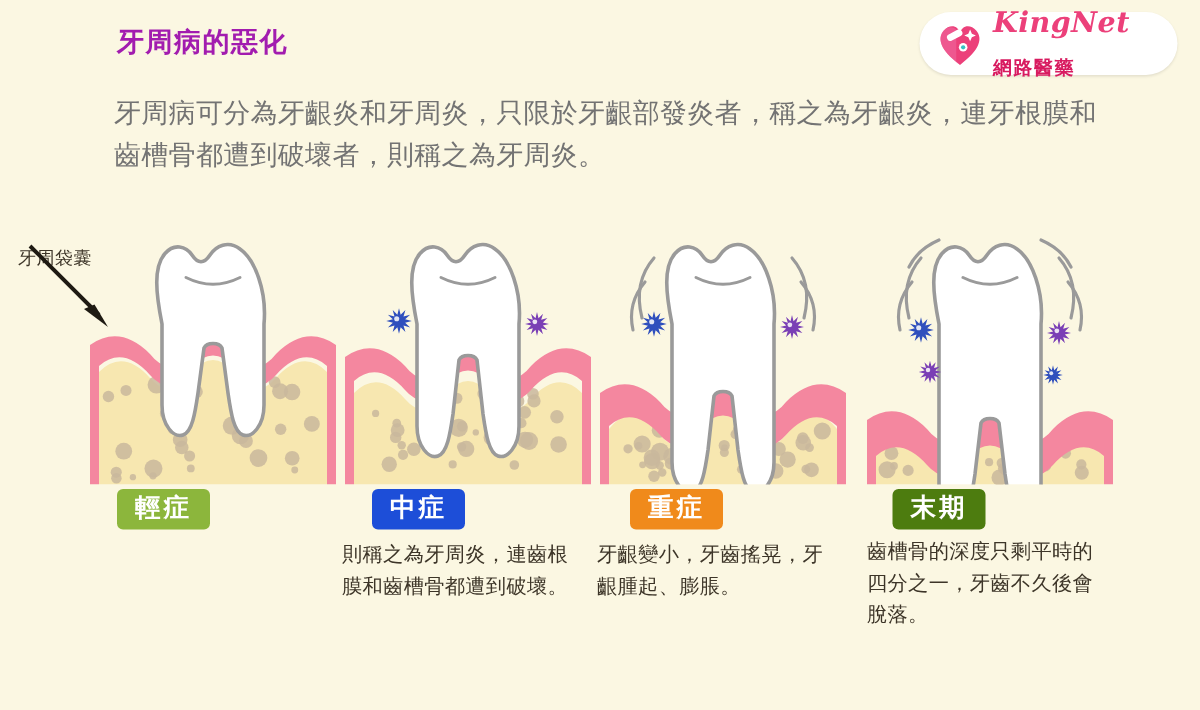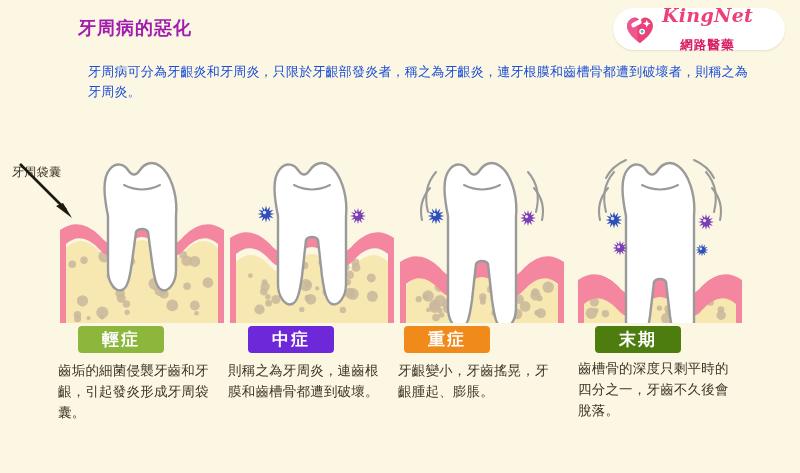--- a/index.html
+++ b/index.html
@@ -13,56 +13,56 @@
   #page{position:relative;width:800px;height:473px;background:#fbf7e2;}
 
   
   .logo-pill{
     position:absolute;left:613px;top:8px;width:172px;height:42px;
     background:#ffffff;border-radius:21px;
     box-shadow:0 1px 2px rgba(0,0,0,.10);
     display:flex;align-items:center;padding-left:10px;box-sizing:border-box;
   }
   .logo-heart{width:34px;height:32px;flex:0 0 34px;position:relative;}
-  .logo-text{margin-left:5px;line-height:1;text-align:center;}
+  .logo-text{margin-left:5px;line-height:1;}
   .logo-main{
     font-family:"DejaVu Serif","Liberation Serif",serif;
     font-style:italic;font-weight:bold;font-size:19px;color:#ec407a;
     letter-spacing:.3px;
   }
   .logo-sub{
     font-size:12.5px;color:#d81b60;letter-spacing:1.2px;margin-top:14px;
     font-weight:bold;
   }
 
   
   .title{
     position:absolute;left:78px;top:16px;
     font-size:18px;font-weight:bold;color:#a21caf;letter-spacing:1px;
     white-space:nowrap;
   }
   .intro{
-    position:absolute;left:88px;top:62px;width:660px;
-    font-size:13px;color:#1d4ed8;line-height:1.55;letter-spacing:.2px;
+    position:absolute;left:76px;top:62px;width:660px;
+    font-size:18px;color:#737373;line-height:1.55;letter-spacing:.2px;
   }
 
   
   .anno-label{
     position:absolute;left:12px;top:148px;
     font-size:12px;color:#3d3528;white-space:nowrap;letter-spacing:.3px;margin-top:16px;
   }
   .anno-arrow{position:absolute;left:16px;top:160px;width:72px;height:64px;}
 
   
   .stage{position:absolute;top:138px;width:180px;height:330px;}
   .stage-art{position:absolute;left:0;top:0;width:180px;height:185px;}
   .badge{
     position:absolute;top:188px;height:27px;line-height:27px;
     border-radius:4px;color:#ffffff;font-size:17px;font-weight:bold;
-    text-align:center;padding:0 24px;letter-spacing:2px;white-space:nowrap;
+    text-align:center;padding:0 12px;letter-spacing:2px;white-space:nowrap;
   }
   .caption{
     position:absolute;top:222px;width:155px;
     font-size:13.5px;color:#3d3528;line-height:1.55;letter-spacing:.2px;
   }
 </style>
 </head>
 <body>
 
 <div id="page">
@@ -173,21 +173,20 @@
       C104 150 102 138 100 124
       L96 94
       C94 90 86 90 84 94
       L80 124
       C78 138 76 150 70 152
       C64 154 56 146 56 132 Z" fill="#ffffff" stroke="#9a9a9a" stroke-width="2.4" stroke-linejoin="round"></path>
               <path d="M72 47 Q90 56 108 47" fill="none" stroke="#9a9a9a" stroke-width="2" stroke-linecap="round"></path>
             </g>
           </svg></div>
         <div class="badge" style="background: rgb(140, 182, 60); left: 26px;">輕症</div>
-        <div class="caption" style="left: 6px;">齒垢的細菌侵襲牙齒和牙齦，引起發炎形成牙周袋囊。</div>
       </div>
       <div class="stage" style="left: 222px;">
         <div class="stage-art"><svg viewBox="0 0 180 185" width="180" height="185">
             <defs>
               <clipPath id="cl1">
                 <rect x="0" y="0" width="180" height="185"></rect>
               </clipPath>
             </defs>
             <g clip-path="url(#cl1)">
               <path d="M14 185
@@ -264,21 +263,21 @@
       L80 138
       C78 152 76 164 70 166
       C64 168 56 160 56 146 Z" fill="#ffffff" stroke="#9a9a9a" stroke-width="2.4" stroke-linejoin="round"></path>
               <path d="M72 47 Q90 56 108 47" fill="none" stroke="#9a9a9a" stroke-width="2" stroke-linecap="round"></path>
               <polygon points="52.5,76.0 48.1,77.1 51.4,80.3 47.0,79.0 48.3,83.4 45.1,80.1 44.0,84.5 42.9,80.1 39.8,83.4 41.0,79.0 36.6,80.3 39.9,77.1 35.5,76.0 39.9,74.9 36.6,71.8 41.0,73.0 39.8,68.6 42.9,71.9 44.0,67.5 45.1,71.9 48.3,68.6 47.0,73.0 51.4,71.8 48.1,74.9" fill="#2f4fbd"></polygon>
           <circle cx="42.47" cy="74.47" r="1.7000000000000002" fill="#ffffff" opacity=".85"></circle>
               <polygon points="144.0,78.0 139.9,79.0 142.9,82.0 138.8,80.8 140.0,84.9 137.0,81.9 136.0,86.0 135.0,81.9 132.0,84.9 133.2,80.8 129.1,82.0 132.1,79.0 128.0,78.0 132.1,77.0 129.1,74.0 133.2,75.2 132.0,71.1 135.0,74.1 136.0,70.0 137.0,74.1 140.0,71.1 138.8,75.2 142.9,74.0 139.9,77.0" fill="#7a3fb5"></polygon>
           <circle cx="134.56" cy="76.56" r="1.6" fill="#ffffff" opacity=".85"></circle>
             </g>
           </svg></div>
-        <div class="badge" style="background: #6d28d9; left: 26px;">中症</div>
+        <div class="badge" style="background: #1d4ed8; left: 26px;">中症</div>
         <div class="caption" style="left: 6px;">則稱之為牙周炎，連齒根膜和齒槽骨都遭到破壞。</div>
       </div>
       <div class="stage" style="left: 392px;">
         <div class="stage-art"><svg viewBox="0 0 180 185" width="180" height="185">
             <defs>
               <clipPath id="cl2">
                 <rect x="0" y="0" width="180" height="185"></rect>
               </clipPath>
             </defs>
             <g clip-path="url(#cl2)">
@@ -360,21 +359,21 @@
               <path d="M44 34 Q30 50 36 74" fill="none" stroke="#9a9a9a" stroke-width="2.1" stroke-linecap="round"></path>
               <path d="M38 50 Q26 64 30 82" fill="none" stroke="#9a9a9a" stroke-width="2.1" stroke-linecap="round"></path>
               <path d="M136 34 Q150 50 144 74" fill="none" stroke="#9a9a9a" stroke-width="2.1" stroke-linecap="round"></path>
               <path d="M142 50 Q154 64 150 82" fill="none" stroke="#9a9a9a" stroke-width="2.1" stroke-linecap="round"></path>
               <polygon points="52.5,78.0 48.1,79.1 51.4,82.3 47.0,81.0 48.3,85.4 45.1,82.1 44.0,86.5 42.9,82.1 39.8,85.4 41.0,81.0 36.6,82.3 39.9,79.1 35.5,78.0 39.9,76.9 36.6,73.8 41.0,75.0 39.8,70.6 42.9,73.9 44.0,69.5 45.1,73.9 48.3,70.6 47.0,75.0 51.4,73.8 48.1,76.9" fill="#2f4fbd"></polygon>
           <circle cx="42.47" cy="76.47" r="1.7000000000000002" fill="#ffffff" opacity=".85"></circle>
               <polygon points="144.0,80.0 139.9,81.0 142.9,84.0 138.8,82.8 140.0,86.9 137.0,83.9 136.0,88.0 135.0,83.9 132.0,86.9 133.2,82.8 129.1,84.0 132.1,81.0 128.0,80.0 132.1,79.0 129.1,76.0 133.2,77.2 132.0,73.1 135.0,76.1 136.0,72.0 137.0,76.1 140.0,73.1 138.8,77.2 142.9,76.0 139.9,79.0" fill="#7a3fb5"></polygon>
           <circle cx="134.56" cy="78.56" r="1.6" fill="#ffffff" opacity=".85"></circle>
             </g>
           </svg></div>
-        <div class="badge" style="background: rgb(240, 138, 27); left: 12px;">重症</div>
+        <div class="badge" style="background: rgb(240, 138, 27); left: 28px;">重症</div>
         <div class="caption" style="left: 6px;">牙齦變小，牙齒搖晃，牙齦腫起、膨脹。</div>
       </div>
       <div class="stage" style="left: 570px;">
         <div class="stage-art"><svg viewBox="0 0 180 185" width="180" height="185">
             <defs>
               <clipPath id="cl3">
                 <rect x="0" y="0" width="180" height="185"></rect>
               </clipPath>
             </defs>
             <g clip-path="url(#cl3)">

